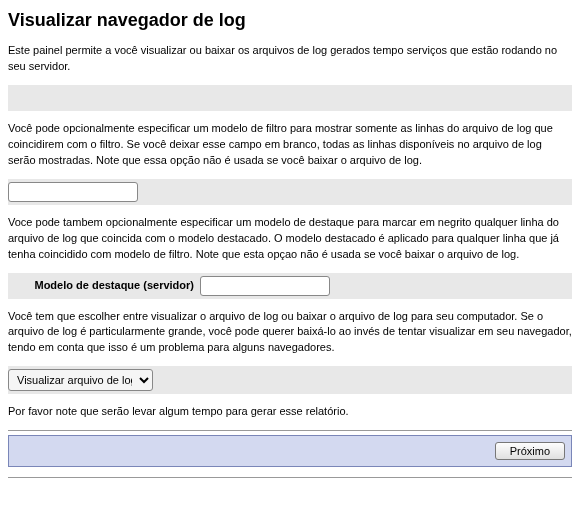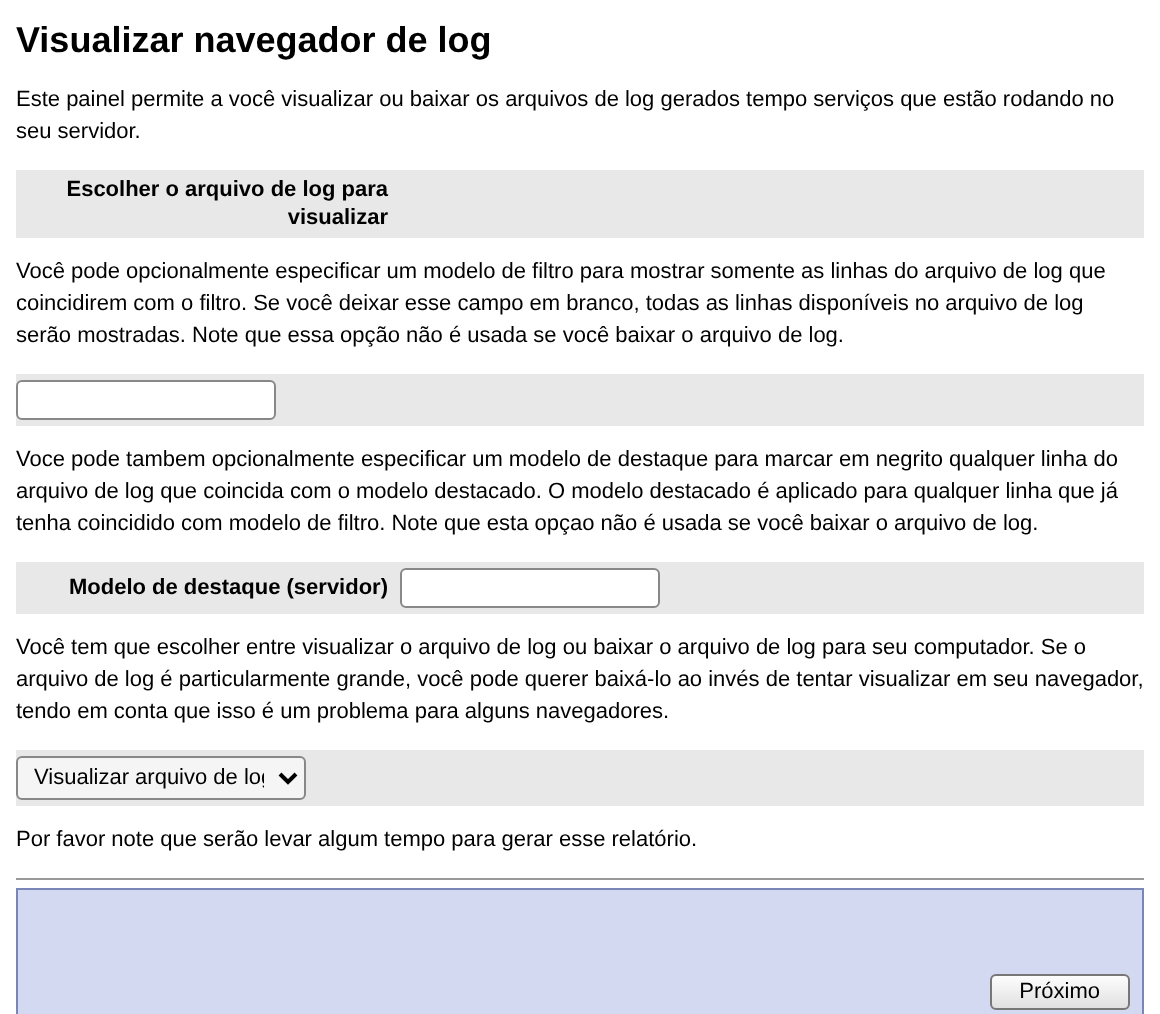--- a/index.html
+++ b/index.html
@@ -82,32 +82,30 @@
       justify-content: flex-end;
       margin: 4px 0;
     }
     button.next {
       font-size: 11px;
       padding: 2px 14px;
       border: 1px solid #777;
       border-radius: 3px;
       background: linear-gradient(#fdfdfd,#e0e0e0);
       cursor: pointer;
-      margin-top: 36px;
     }
   </style>
 </head>
 <body>
 
 <h2>Visualizar navegador de log</h2>
 
 <p class="desc">Este painel permite a você visualizar ou baixar os arquivos de log gerados tempo serviços que estão rodando no seu servidor.</p>
 
 <div class="form-row">
-  <div class="form-label">Escolher o arquivo de log para visualizar</div>
 </div>
 
 <p class="desc">Você pode opcionalmente especificar um modelo de filtro para mostrar somente as linhas do arquivo de log que coincidirem com o filtro. Se você deixar esse campo em branco, todas as linhas disponíveis no arquivo de log serão mostradas. Note que essa opção não é usada se você baixar o arquivo de log.</p>
 
 <div class="form-row">
   <div class="form-control">
     <input type="text" class="text" value="" style="">
   </div>
 </div>
 

